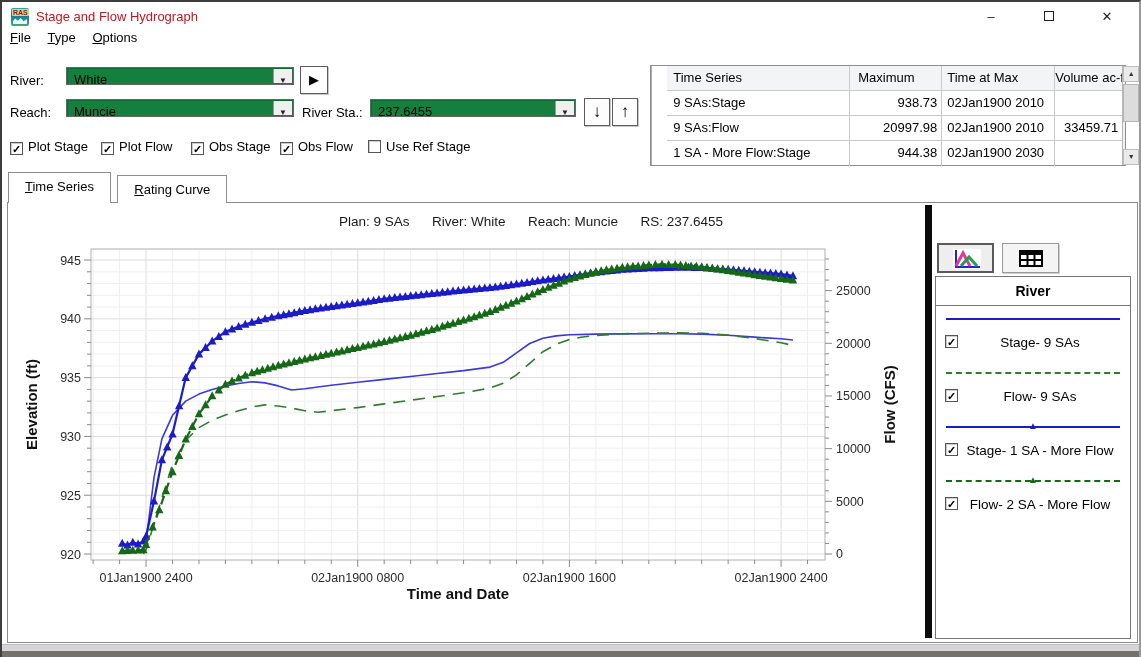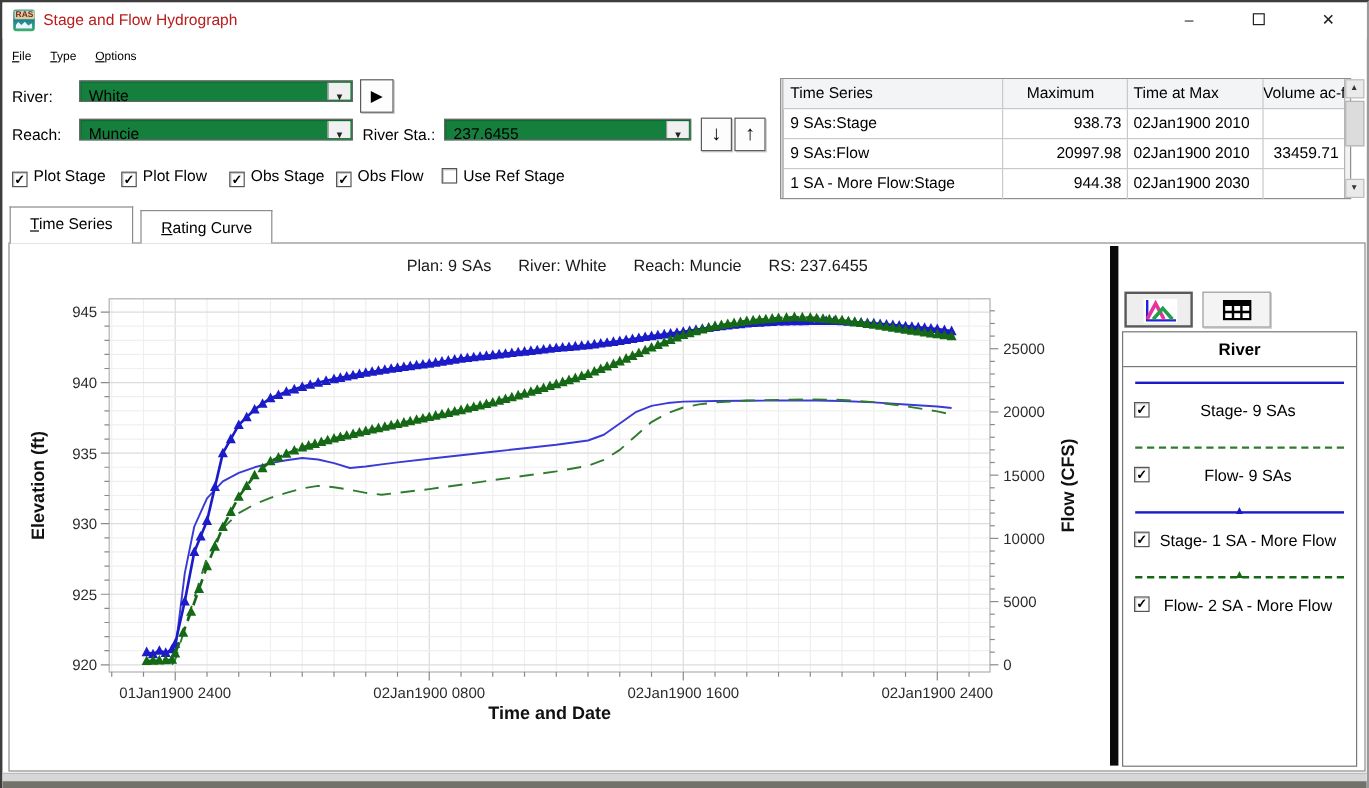--- a/index.html
+++ b/index.html
@@ -12,46 +12,46 @@
     background:linear-gradient(180deg,#2fa8a0 0%,#1d7d98 45%,#3fae6e 100%);overflow:hidden;}
   .appicon .ras{position:absolute;left:1px;top:1px;font-size:7px;font-weight:bold;color:#7a1f1f;
     background:#d8cf9a;line-height:7px;padding:0 1px;border-radius:1px;}
   .appicon .wave{position:absolute;left:2px;bottom:2px;width:14px;height:7px;background:#e8f4ff;
     clip-path:polygon(0 60%,15% 20%,35% 55%,55% 15%,75% 60%,100% 30%,100% 100%,0 100%);}
   .apptitle{position:absolute;left:34px;top:0;line-height:30px;font-size:13px;color:#b91c1c;}
   .wbtn{position:absolute;top:0;width:46px;height:30px;text-align:center;line-height:30px;font-size:13px;color:#222;}
   .wbtn.min{left:966px;} .wbtn.max{left:1024px;} .wbtn.close{left:1082px;}
   .maxbox{display:inline-block;width:10px;height:10px;border:1px solid #222;vertical-align:middle;margin-top:-3px;}
   
-  .menubar{position:absolute;left:0;top:36px;height:25px;padding-left:8px;font-size:10px;}
+  .menubar{position:absolute;left:0;top:24px;height:25px;padding-left:8px;font-size:13px;}
   .menuitem{display:inline-block;padding:4px 9px 0 0;margin-right:4px;color:#000;}
   
   .fldlabel{position:absolute;font-size:13px;color:#000;}
   .combo{position:absolute;background:#15803d;border:1px solid #666;box-shadow:inset 1px 1px 0 rgba(0,0,0,.18);height:18px;}
   .combo .val{position:absolute;left:7px;top:4px;font-size:13px;color:#000;right:22px;overflow:hidden;white-space:nowrap;}
   .combo .drop{position:absolute;right:1px;top:1px;bottom:1px;width:19px;background:#f0f0f0;border-left:1px solid #999;
     text-align:center;font-size:8px;line-height:23px;color:#222;}
   .toolbtn{position:absolute;background:#fdfdfd;border:1px solid #5c5c5c;box-shadow:1px 1px 0 #c9c9c9;
     text-align:center;color:#000;}
   
   .cbitem{position:absolute;top:137px;height:18px;font-size:13px;white-space:nowrap;}
   .cb{display:inline-block;width:13px;height:13px;border:1px solid #555;background:#fff;vertical-align:-2px;
       margin-right:5px;text-align:center;line-height:12px;font-size:11px;font-weight:bold;color:#000;
       box-shadow:inset 1px 1px 0 rgba(0,0,0,.2);}
   
   .sumtable{position:absolute;left:648px;top:63px;width:476px;height:101px;border:1px solid #8e8e8e;background:#fff;display:flex;}
   .gutter{width:3px;background:#d4d4d4;border-right:1px solid #aaa;}
-  .tgrid{flex:1;}
+  .tgrid{flex:1;padding-left:15px;}
   .trow{display:flex;height:25px;border-bottom:1px solid #c9c9c9;}
   .trow:last-child{border-bottom:none;}
   .thead{background:#f2f4f6;}
   .tcell{font-size:13px;line-height:24px;border-right:1px solid #c9c9c9;overflow:hidden;white-space:nowrap;}
   .tcell:last-child{border-right:none;}
   .c0{width:183px;padding-left:6px;}
-  .c1{width:92px;text-align:right;padding-right:4px;margin-left:12px;}
+  .c1{width:92px;text-align:right;padding-right:4px;}
   .c2{width:113px;padding-left:5px;}
   .c3{width:67px;text-align:right;padding-right:4px;}
   .thead .c1{text-align:left;padding-left:8px;}
   .vsb{width:17px;background:#f2f2f2;border-left:1px solid #b5b5b5;position:relative;}
   .sbtn{position:absolute;left:0;width:16px;height:16px;background:#eaeaea;border:1px solid #bdbdbd;
         text-align:center;font-size:7px;line-height:14px;color:#333;}
   .sbup{top:0;} .sbdn{bottom:0;}
   .sbthumb{position:absolute;left:0;top:18px;width:16px;height:38px;background:#dcdcdc;border:1px solid #b5b5b5;}
   
   .tabs{position:absolute;left:6px;top:170px;height:30px;z-index:3;}

